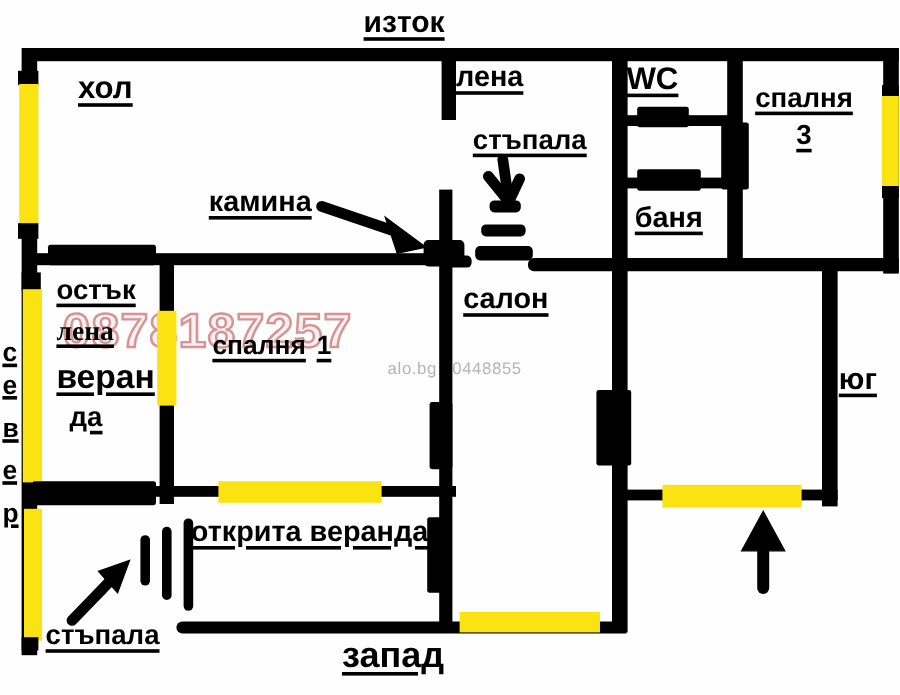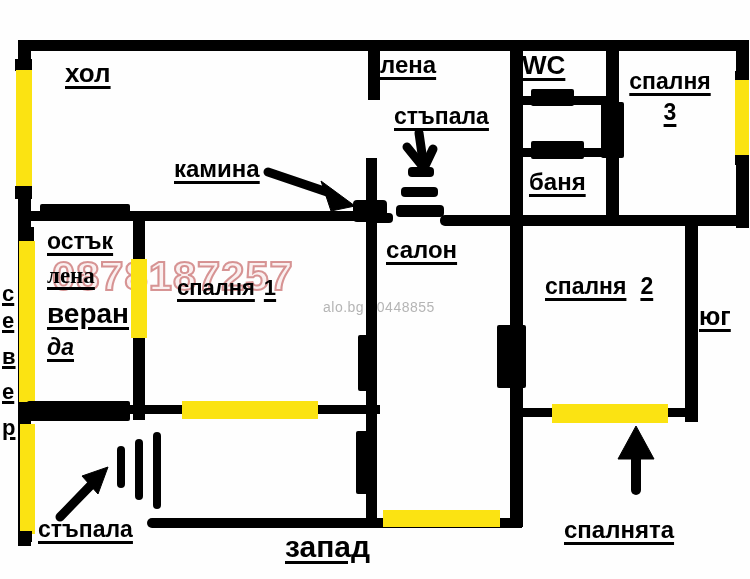--- a/index.html
+++ b/index.html
@@ -95,20 +95,21 @@
   <div class="cap" style="left:735px;top:155px;width:14px;height:10px;"></div>
 
   <div class="step" style="left:408px;top:167px;width:26px;height:10px;"></div>
   <div class="step" style="left:401px;top:187px;width:37px;height:10px;"></div>
   <div class="step" style="left:396px;top:205px;width:48px;height:12px;"></div>
 
   <div class="step" style="left:117px;top:446px;width:8px;height:42px;"></div>
   <div class="step" style="left:135px;top:439px;width:8px;height:61px;"></div>
   <div class="step" style="left:153px;top:432px;width:8px;height:77px;"></div>
 
+  <div class="lbl ul" style="left:303px;top:6px;font-size:25px;">изток</div>
   <div class="lbl ul" style="left:285px;top:531px;font-size:30px;">запад</div>
   <div class="lbl ul" style="left:699px;top:303px;font-size:25px;">юг</div>
   <div class="north-letter" style="left:2px;top:281px;">с</div>
   <div class="north-letter" style="left:2px;top:308px;">е</div>
   <div class="north-letter" style="left:2px;top:344px;">в</div>
   <div class="north-letter" style="left:2px;top:379px;">е</div>
   <div class="north-letter" style="left:2px;top:415px;">р</div>
 
   <div class="lbl ul" style="left:65px;top:60px;font-size:26px;">хол</div>
   <div class="lbl ul" style="left:380px;top:52px;font-size:24px;">лена</div>
@@ -118,34 +119,31 @@
     <div><span class="ul">спалня</span></div>
     <div style="margin-top:4px;"><span class="ul">3</span></div>
   </div>
 
   <div class="lbl ul" style="left:529px;top:169px;font-size:24px;">баня</div>
   <div class="lbl ul" style="left:386px;top:237px;font-size:24px;">салон</div>
 
   <div class="lbl ul" style="left:47px;top:229px;font-size:23px;">остък</div>
   <div class="lbl ul" style="left:47px;top:264px;font-size:23px;font-family:Liberation Serif, serif;">лена</div>
   <div class="lbl ul" style="left:47px;top:299px;font-size:28px;">веран</div>
-  <div class="lbl ul" style="left:47px;top:335px;font-size:23px;font-style:italic;">да</div>
+  <div class="lbl ul" style="left:58px;top:335px;font-size:23px;">да</div>
 
   <div class="lbl" style="left:177px;top:276px;font-size:22px;">
     <span class="ul">спалня</span><span class="ul" style="margin-left:9px;">1</span>
   </div>
-  <div class="lbl" style="left:545px;top:274px;font-size:23px;">
-    <span class="ul">спалня</span><span class="ul" style="margin-left:14px;">2</span>
-  </div>
 
+  <div class="lbl ul" style="left:159px;top:431px;font-size:24px;">открита веранда</div>
 
   <div class="lbl ul" style="left:394px;top:104px;font-size:23px;">стъпала</div>
   <div class="lbl ul" style="left:174px;top:156px;font-size:24px;">камина</div>
   <div class="lbl ul" style="left:38px;top:517px;font-size:23px;">стъпала</div>
-  <div class="lbl ul" style="left:564px;top:517px;font-size:24px;">спалнята</div>
 
   <svg id="arrows" viewBox="0 0 750 579" xmlns="http://www.w3.org/2000/svg">
     <g stroke="#000" fill="#000">
       <line x1="268" y1="172" x2="330" y2="193" stroke-width="9" stroke-linecap="round"></line>
       <polygon points="355,206 321,181 331,211"></polygon>
     </g>
     <g stroke="#000" fill="none">
       <line x1="419" y1="133" x2="423" y2="161" stroke-width="9" stroke-linecap="round"></line>
       <polyline points="407,147 424,168 433,149" stroke-width="9" stroke-linecap="round" stroke-linejoin="round"></polyline>
     </g>

